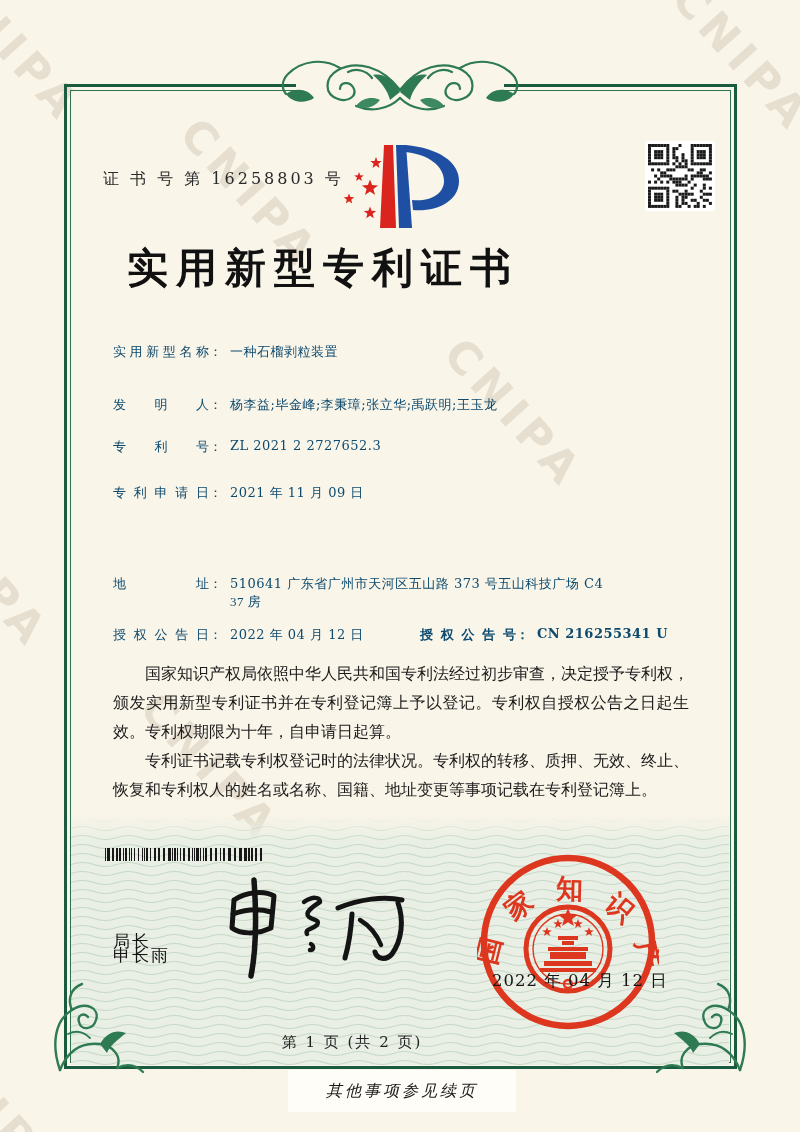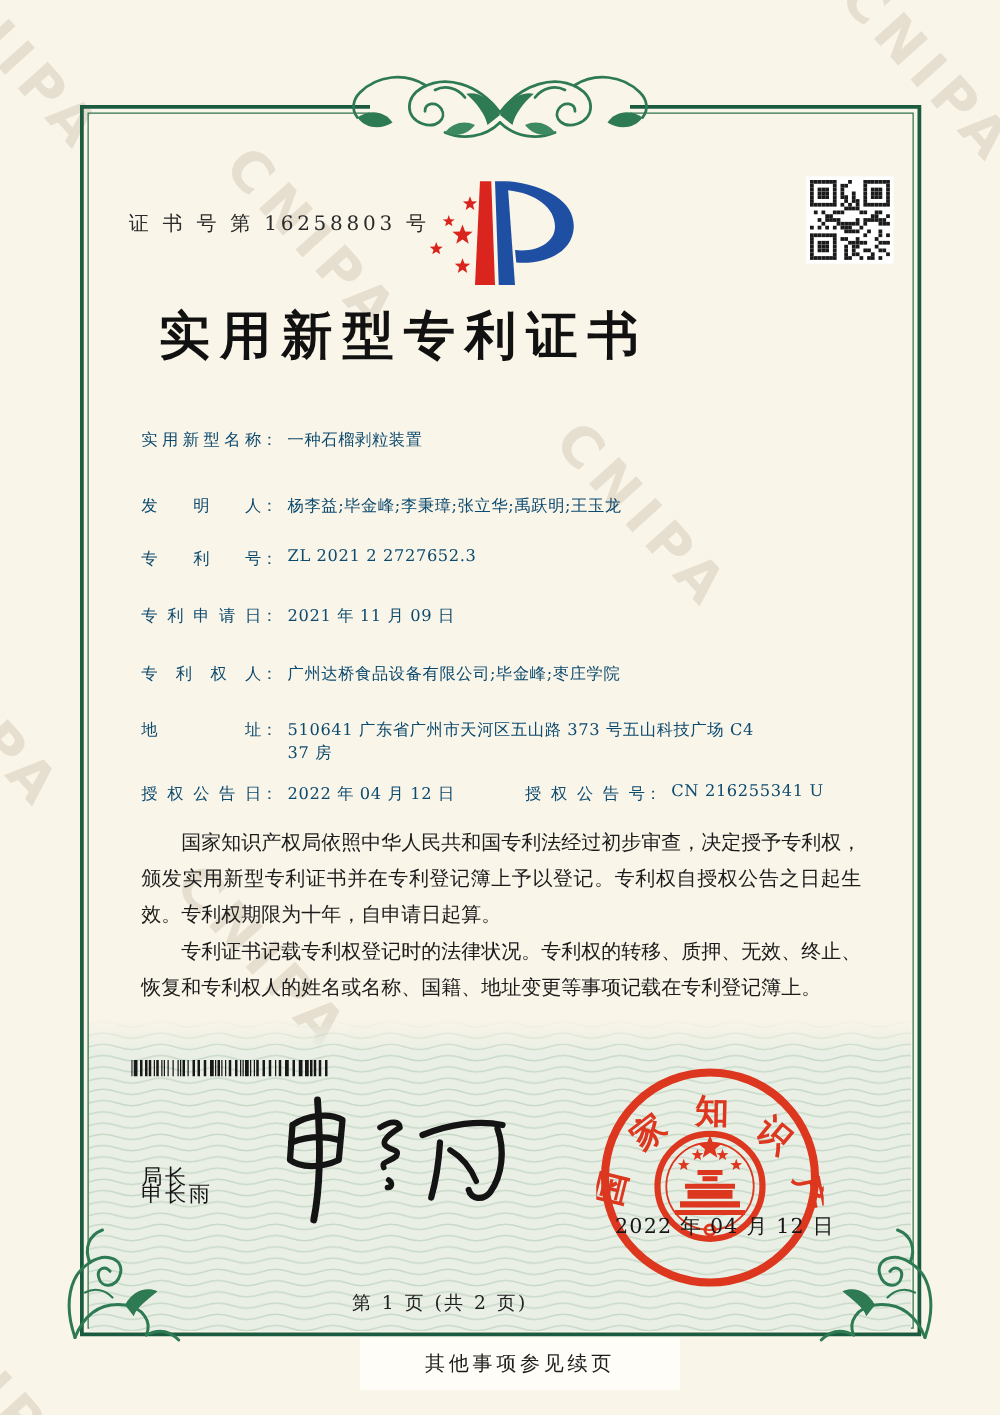--- a/index.html
+++ b/index.html
@@ -31,40 +31,40 @@
   .logo { position:absolute; left:340px; top:136px; z-index:5; }
   .qr { position:absolute; left:645px; top:141px; z-index:5; }
 
   .title { position:absolute; left:0; top:241px; width:646px; text-align:center;
            font-size:41px; font-weight:700; letter-spacing:8px; color:#111; z-index:5; }
 
   .field { position:absolute; left:113px; font-size:13px; color:#0c4a6e; z-index:5; white-space:nowrap; }
   .flabel { display:inline-block; width:96px; text-align:justify; text-align-last:justify; vertical-align:top; }
   .fcolon { display:inline-block; vertical-align:top; }
   .fvalue { display:inline-block; margin-left:8px; letter-spacing:.5px; vertical-align:top; }
-  .fvalue .l2 { display:block; }
+  .fvalue .l2 { display:block;font-family:Liberation Serif, serif; }
 
   .paras { position:absolute; left:113px; top:659px; width:576px; z-index:5; }
   .paras p { font-size:16px; line-height:29px; color:#1b1b1b; text-indent:2em; text-align:justify; }
 
   .barcode { position:absolute; left:105px; top:848px; z-index:6; }
 
   .director { position:absolute; left:113px; z-index:6; font-size:17px; color:#141414; letter-spacing:2px; }
   .sig { position:absolute; left:200px; top:868px; z-index:6; }
 
   .seal { position:absolute; left:477px; top:851px; z-index:6; opacity:.96; }
   .seal-date { position:absolute; left:492px; top:970px; z-index:7; font-size:16.5px;
                letter-spacing:1px; color:#161616; }
 
   .pageno { position:absolute; left:0; top:1033px; width:704px; text-align:center;
             font-size:15px; letter-spacing:2px; color:#222; z-index:7; }
 
-  .footnote { position:absolute; left:288px; top:1070px; width:256px; height:42px; z-index:7;
+  .footnote { position:absolute; left:288px; top:1070px; width:228px; height:42px; z-index:7;
               background:#fefdf7; display:flex; align-items:center; justify-content:center;
-              font-size:16px; letter-spacing:3px; color:#1b1b1b; }
+              font-size:16px; letter-spacing:3px; color:#1b1b1b;font-style:italic; }
 </style>
 </head>
 <body>
 
 <div class="page">
 
   <span class="wm" style="left:-30px;top:-38px;">CNIPA</span>
   <span class="wm" style="left:700px;top:-28px;">CNIPA</span>
   <span class="wm" style="left:208px;top:108px;">CNIPA</span>
   <span class="wm" style="left:472px;top:328px;">CNIPA</span>
@@ -356,30 +356,27 @@
   </div>
   <div class="field" style="top:396px;">
     <span class="flabel">发明人</span><span class="fcolon">：</span><span class="fvalue">杨李益;毕金峰;李秉璋;张立华;禹跃明;王玉龙</span>
   </div>
   <div class="field" style="top:438px;">
     <span class="flabel">专利号</span><span class="fcolon">：</span><span class="fvalue">ZL 2021 2 2727652.3</span>
   </div>
   <div class="field" style="top:484px;">
     <span class="flabel">专利申请日</span><span class="fcolon">：</span><span class="fvalue">2021 年 11 月 09 日</span>
   </div>
-  <div class="field" style="top:530px;">
-    <span class="flabel">专利权人</span><span class="fcolon">：</span><span class="fvalue">广州达桥食品设备有限公司;毕金峰;枣庄学院</span>
-  </div>
   <div class="field" style="top:575px;">
     <span class="flabel">地址</span><span class="fcolon">：</span><span class="fvalue"><span>510641 广东省广州市天河区五山路 373 号五山科技广场 C4</span><span class="l2">37 房</span></span>
   </div>
   <div class="field" style="top:626px;">
     <span class="flabel">授权公告日</span><span class="fcolon">：</span><span class="fvalue">2022 年 04 月 12 日</span>
   </div>
-  <div class="field" style="left:420px;top:626px;">
+  <div class="field" style="left:420px;top:626px;font-weight:bold;">
     <span class="flabel">授权公告号</span><span class="fcolon">：</span><span class="fvalue">CN 216255341 U</span>
   </div>
 
   <div class="paras">
     <p>国家知识产权局依照中华人民共和国专利法经过初步审查，决定授予专利权，颁发实用新型专利证书并在专利登记簿上予以登记。专利权自授权公告之日起生效。专利权期限为十年，自申请日起算。</p>
     <p>专利证书记载专利权登记时的法律状况。专利权的转移、质押、无效、终止、恢复和专利权人的姓名或名称、国籍、地址变更等事项记载在专利登记簿上。</p>
   </div>
 
   <svg class="barcode" id="barcode" width="160" height="14">
       <rect x="0" y="0" width="1" height="13" fill="#181818"></rect>

